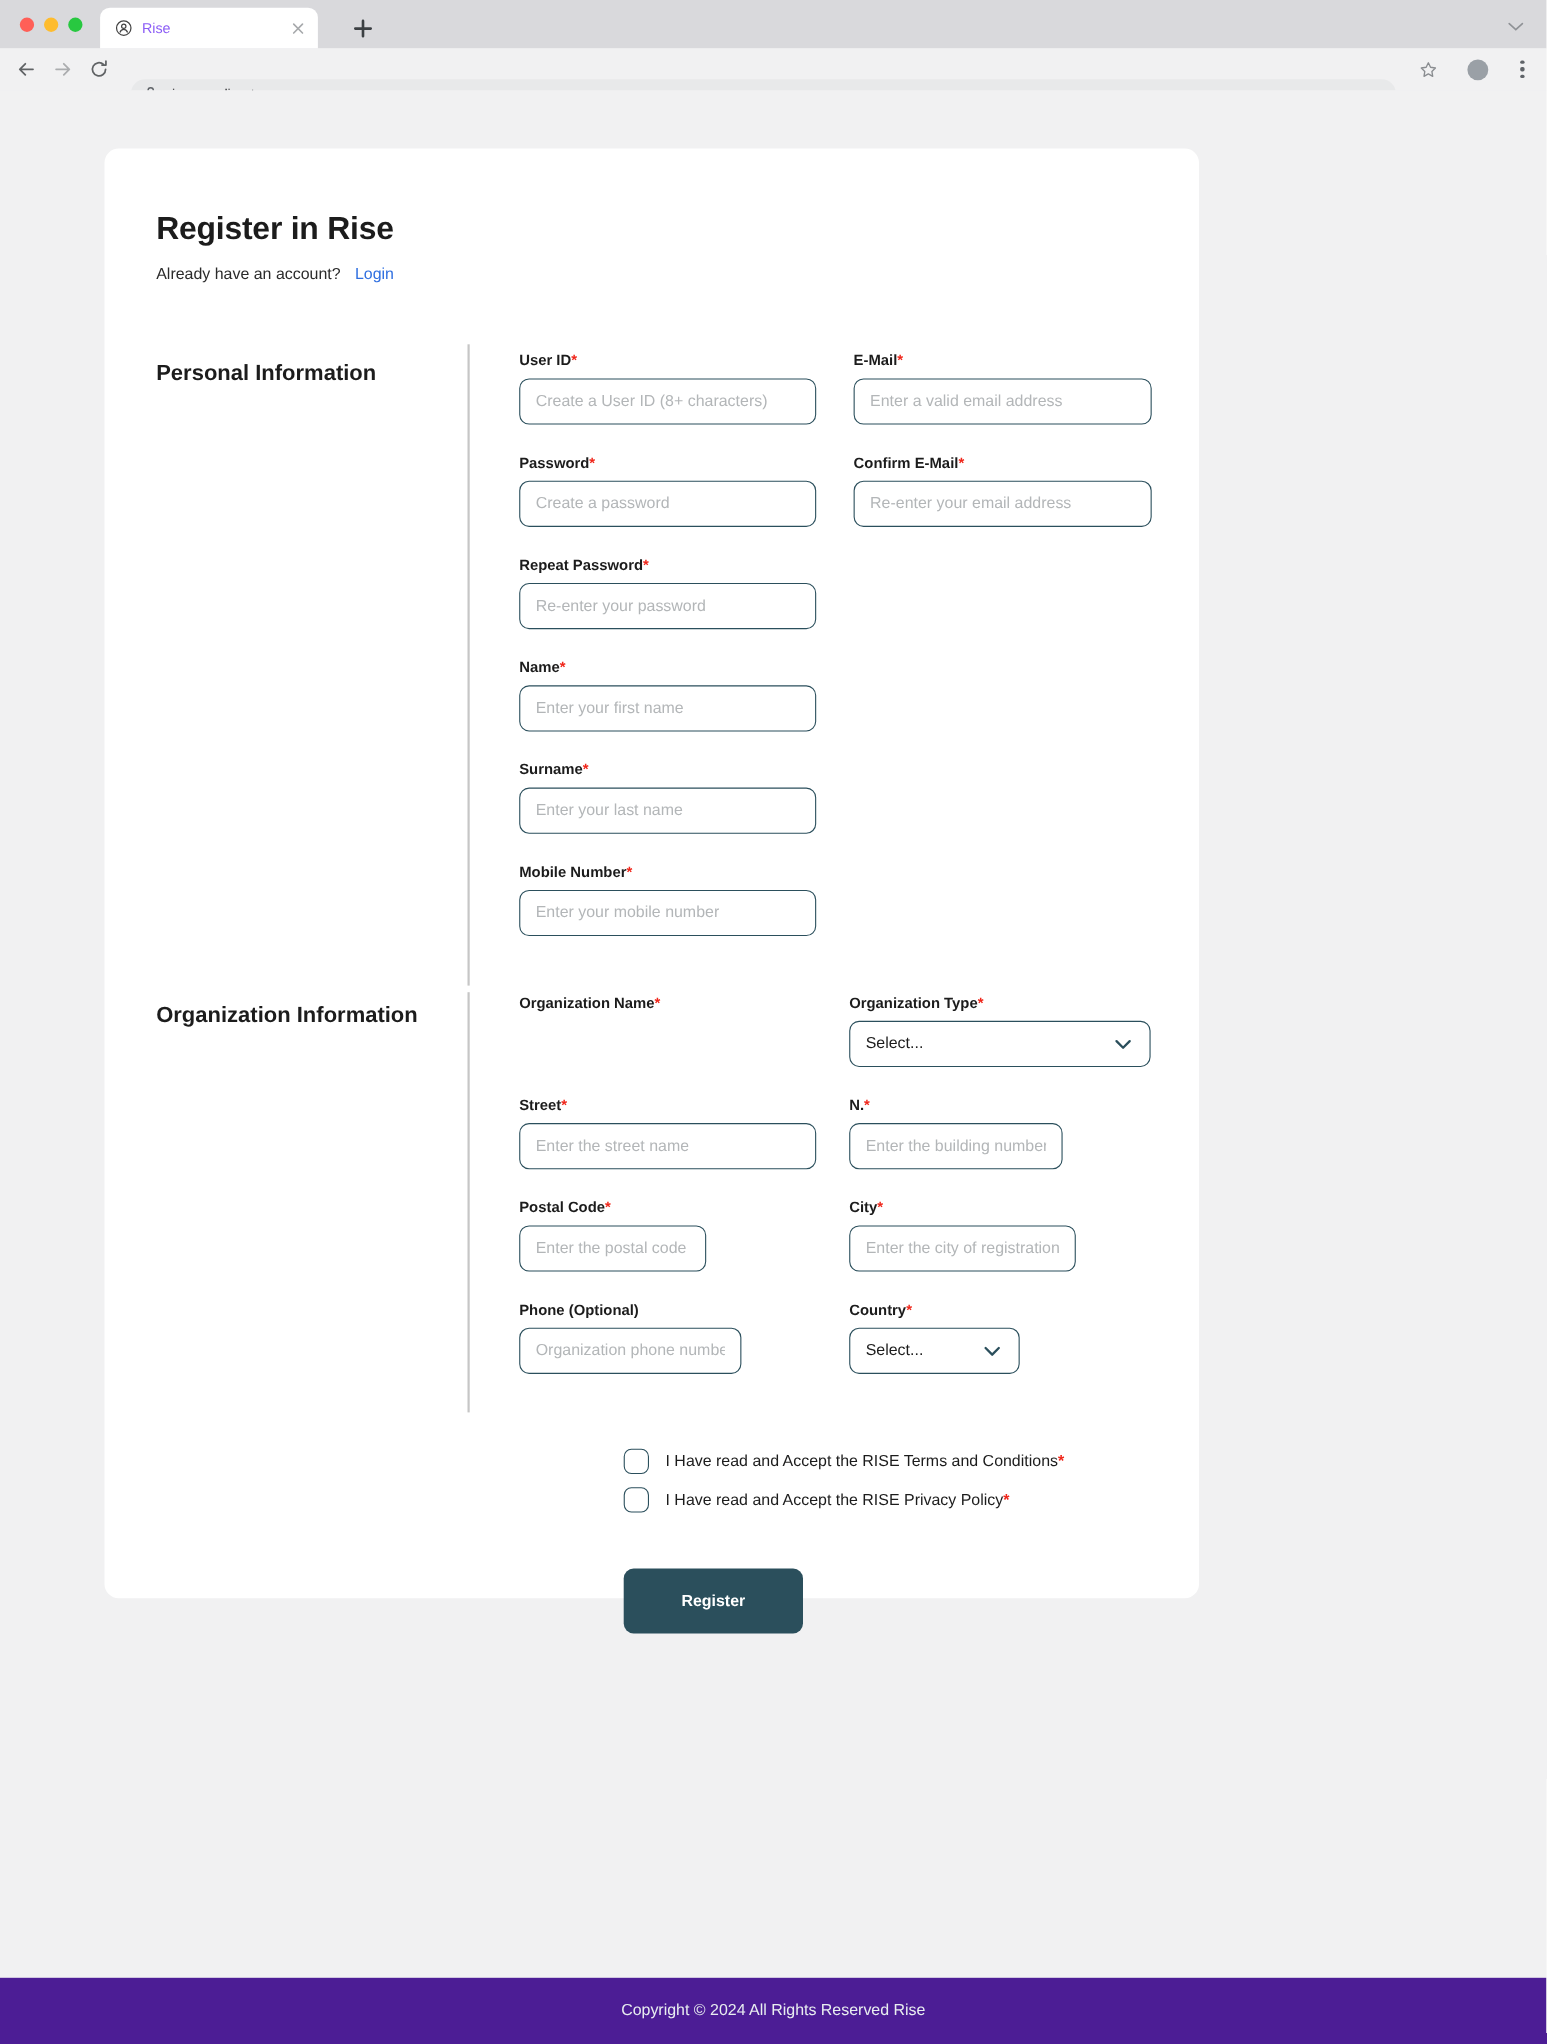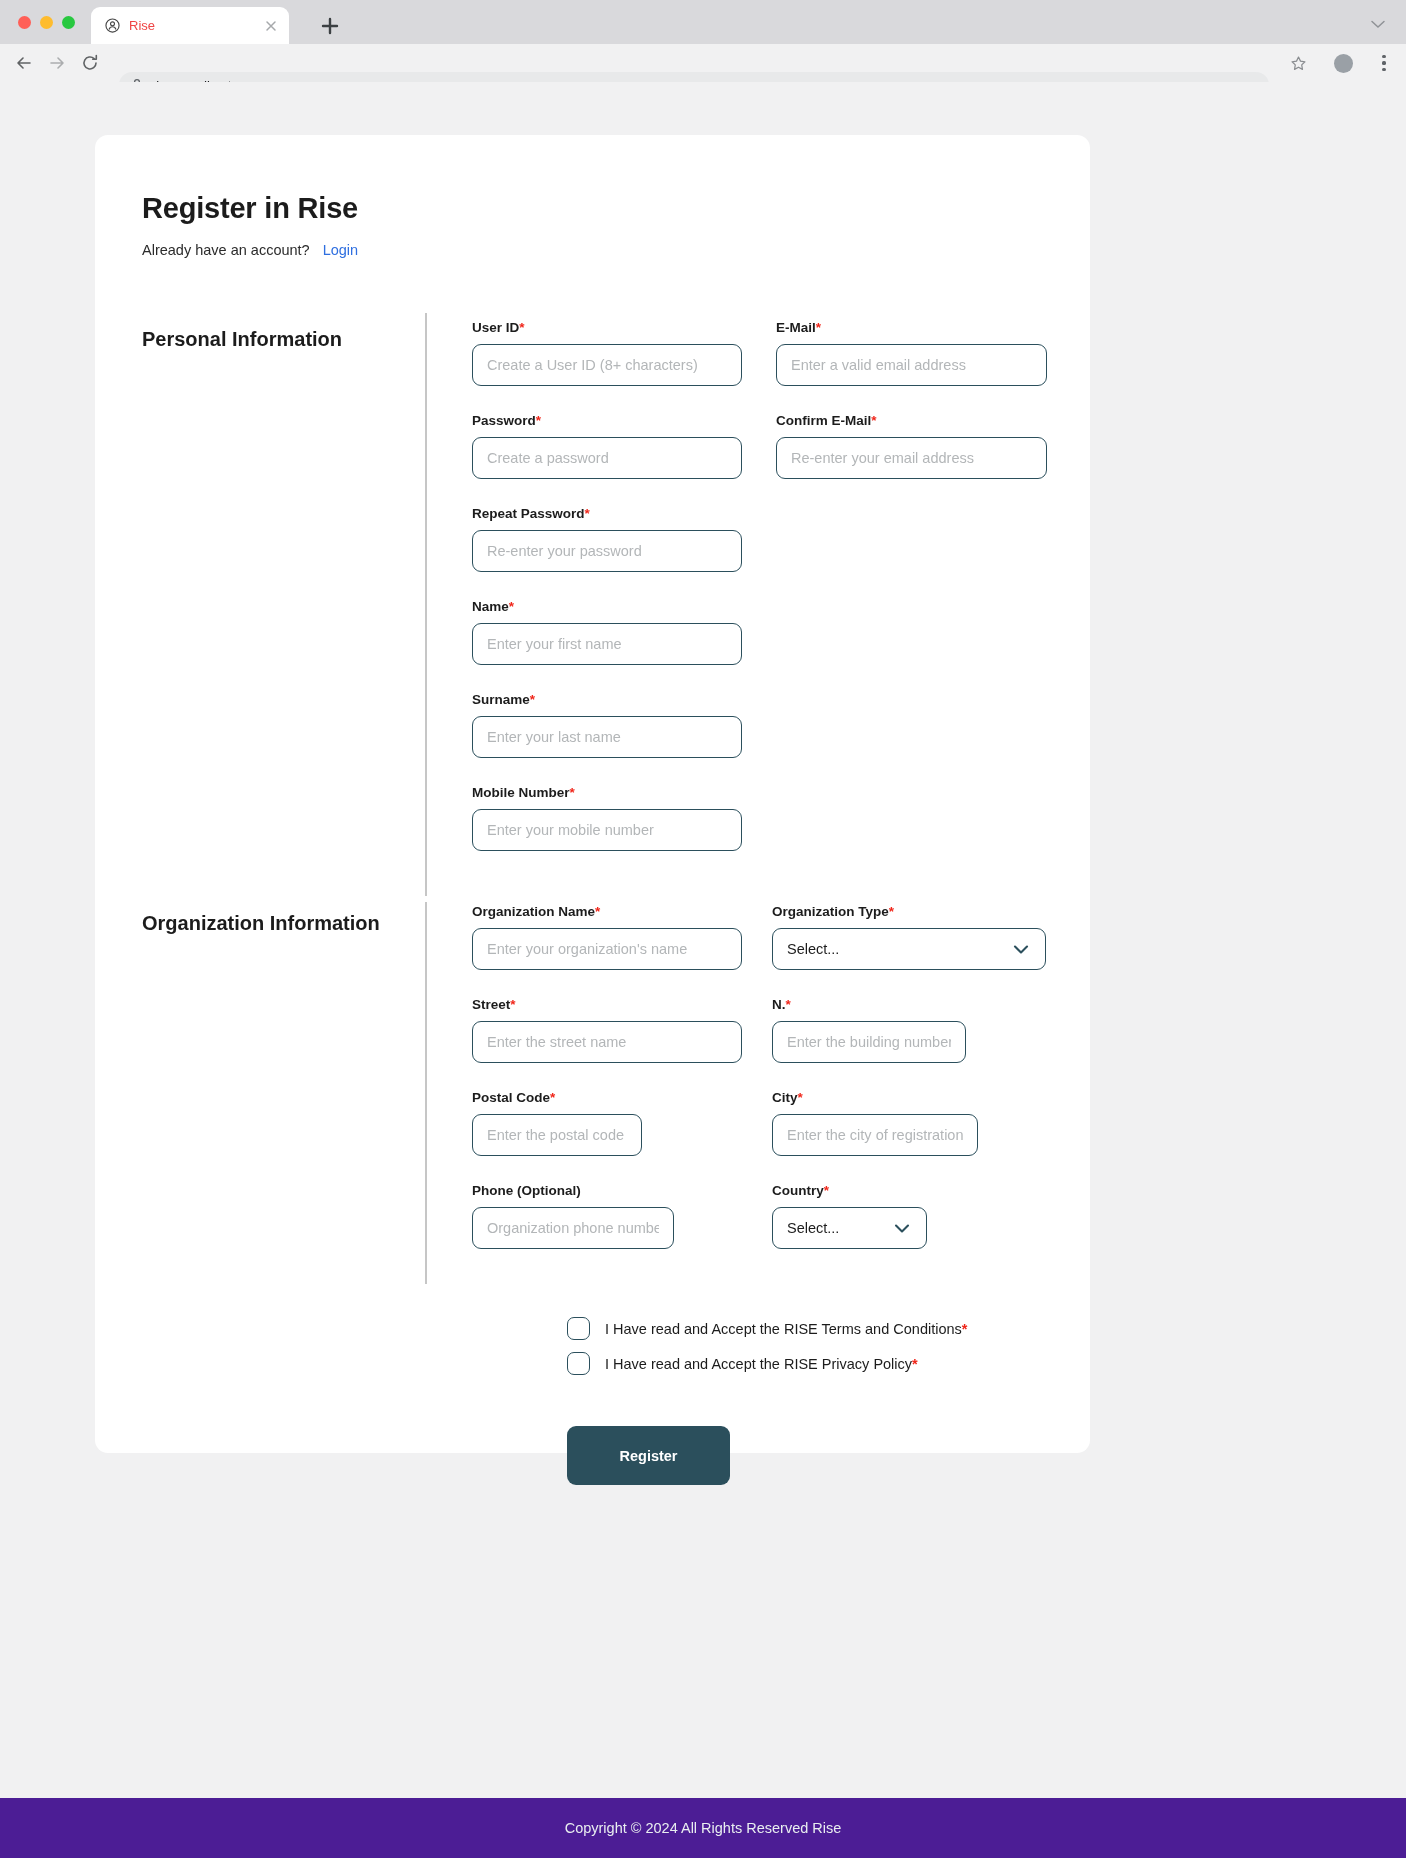--- a/index.html
+++ b/index.html
@@ -23,21 +23,21 @@
   .dot.yellow { background:#febc2e; }
   .dot.green { background:#28c840; }
 
   .tab {
     position:absolute; left:91px; top:7px;
     width:198px; height:37px;
     background:#ffffff; border-radius:9px 9px 0 0;
     display:flex; align-items:center; padding:0 10px 0 14px;
   }
   .tab-favicon { width:15px; height:15px; flex:0 0 15px; margin-right:9px; }
-  .tab-title { font-size:13px; color:#ef4444; flex:1; white-space:nowrap; overflow:hidden; }
+  .tab-title { font-size:13px; color:#8b5cf6; flex:1; white-space:nowrap; overflow:hidden; }
   .tab-close { width:16px; height:16px; flex:0 0 16px; opacity:.55; }
   .new-tab { position:absolute; left:317px; top:13px; width:26px; height:26px; }
   .chrome-expand { position:absolute; right:18px; top:14px; width:20px; height:20px; opacity:.6; }
 
   .chrome-toolbar {
     height:38px; background:#f1f1f2; display:flex; align-items:center;
     padding:0 14px; gap:13px; flex:0 0 38px; position:relative;
   }
   .nav-btn { width:20px; height:20px; opacity:.8; flex:0 0 20px; }
   .nav-btn.fwd { opacity:.38; }
@@ -261,23 +261,20 @@
         <div class="control">
           <span class="ph">Re-enter your email address</span>
         </div>
       </div>
 
       <div class="section-title" style="left:47px; top:777px;">Organization Information</div>
       <div class="vrule" style="left:330px; top:767px; height:382px;"></div>
 
       <div class="field" style="left:377px; top:769px; width:270px;">
         <span class="field-label"><span>Organization Name</span><span class="req">*</span></span>
-        <div class="control">
-          <span class="ph">Enter your organization's name</span>
-        </div>
       </div>
 
       <div class="field" style="left:377px; top:862px; width:270px;">
         <span class="field-label"><span>Street</span><span class="req">*</span></span>
         <div class="control">
           <span class="ph">Enter the street name</span>
         </div>
       </div>
 
       <div class="field" style="left:377px; top:955px; width:170px;">

